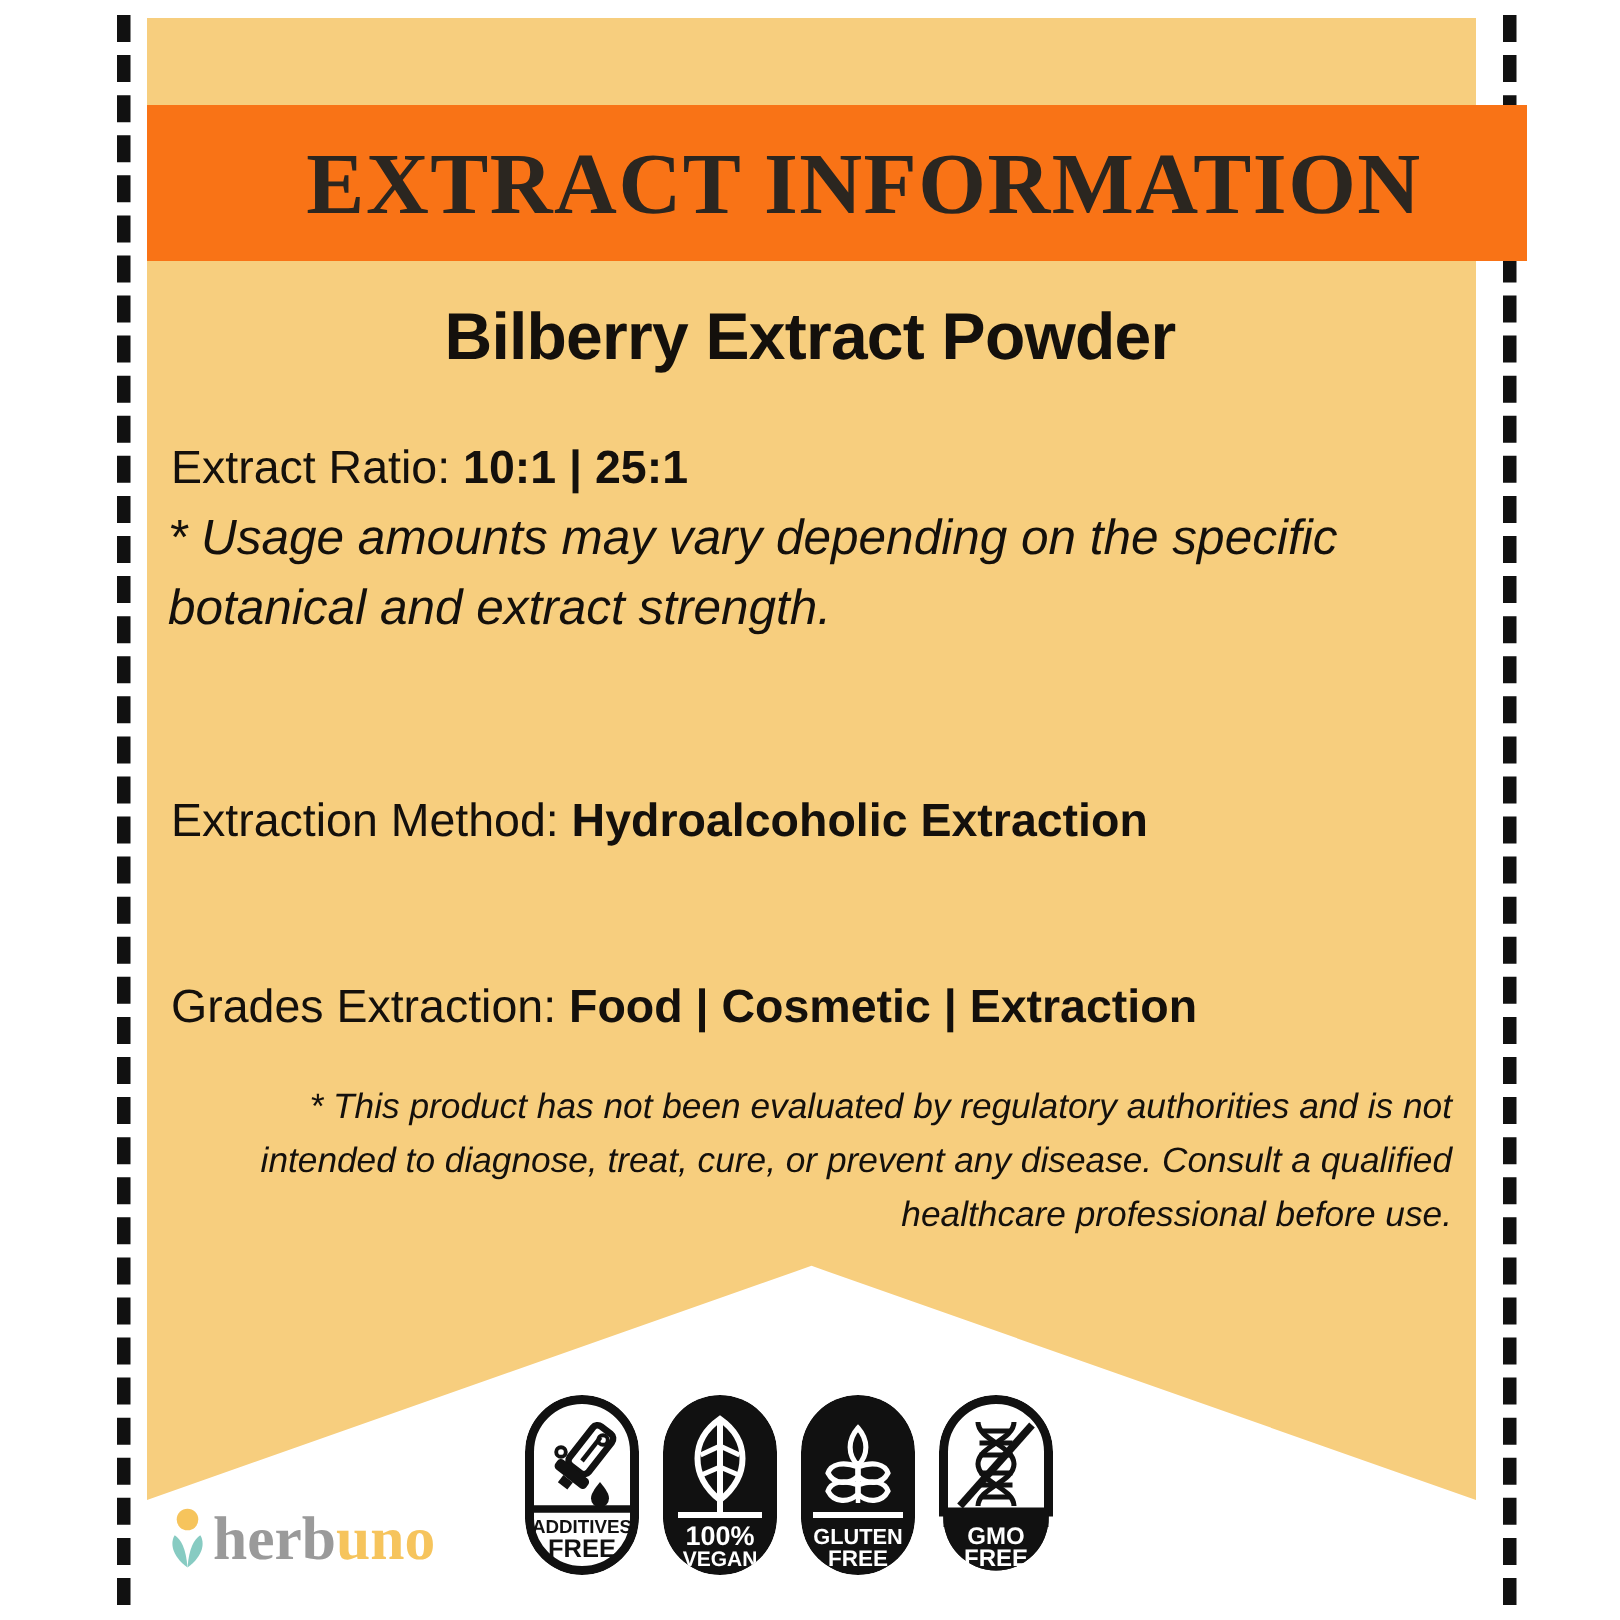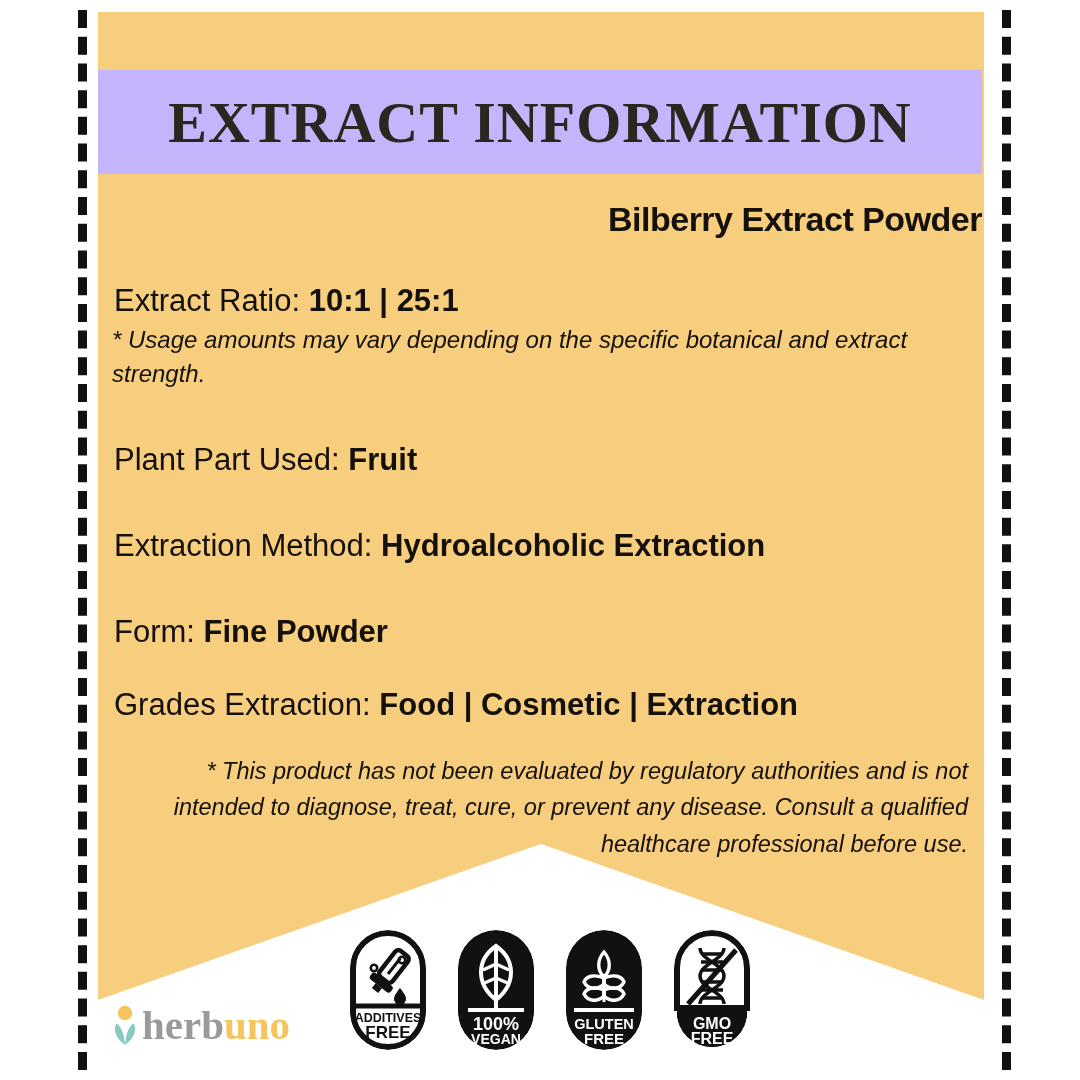--- a/index.html
+++ b/index.html
@@ -23,56 +23,56 @@
   .panel{
     position:absolute;left:98px;top:12px;width:886px;height:988px;
     background:#F7CE7E;
     -webkit-clip-path:polygon(0 0,100% 0,100% 100%,50% 84.2%,0 100%);
     clip-path:polygon(0 0,100% 0,100% 100%,50% 84.2%,0 100%);
   }
 
   
   .header-band{
     position:absolute;left:98px;top:70px;width:884px;height:104px;
-    background:#c4b5fd;
-    display:flex;align-items:center;justify-content:center;
+    background:#f97316;
+    display:flex;align-items:center;justify-content:center;padding-left:36px;
   }
   .header-title{
     font-family:"Liberation Serif", serif;
     font-weight:700;
     font-size:58px;
     letter-spacing:1px;
     color:#2B2620;
     white-space:nowrap;
   }
 
   
   .content{position:absolute;left:98px;top:180px;width:884px;}
   .product-title{
-    text-align:right;
+    text-align:center;
     font-family:"Liberation Sans", sans-serif;
     font-weight:700;
-    font-size:34px;
+    font-size:44px;
     color:#14100c;
     margin:20px 0 0 0;
     letter-spacing:-0.5px;
   }
 
   .spec{
     margin:0;padding:0 16px;
     font-size:31px;
     color:#14100c;
     line-height:1.15;
   }
   .spec .lab{font-weight:400;}
   .spec .val{font-weight:700;}
 
   .note{
     margin:4px 0 0 0;padding:0 14px;
-    font-size:24px;font-style:italic;
+    font-size:33px;font-style:italic;
     color:#14100c;line-height:1.45;
     max-width:830px;
   }
 
   .gap-a{height:44px;}
   .gap-b{height:50px;}
   .gap-c{height:50px;}
   .gap-d{height:50px;}
   .gap-e{height:38px;}
 
@@ -93,21 +93,21 @@
   .logo{position:absolute;left:110px;top:82px;display:flex;align-items:center;}
   .logo-mark{position:relative;width:30px;height:42px;margin-right:2px;}
   .logo-text{
     font-family:"Liberation Serif", serif;
     font-weight:700;font-size:41px;line-height:1;
   }
   .logo-herb{color:#9a9a9a;}
   .logo-uno{color:#F6C45C;}
 
   
-  .badges{position:absolute;left:350px;top:8px;display:flex;gap:32px;text-align:center;}
+  .badges{position:absolute;left:350px;top:8px;display:flex;gap:16px;text-align:center;}
   .badge{
     position:relative;width:76px;height:120px;border-radius:38px;
     overflow:hidden;
   }
   .badge svg{display:block;width:76px;height:120px;}
 </style>
 </head>
 <body>
 
 <div id="card">
@@ -128,35 +128,29 @@
     <div class="gap-a"></div>
 
     <p class="spec">
       <span class="lab">Extract Ratio: </span><span class="val">10:1 | 25:1</span>
     </p>
 
     <p class="note">* Usage amounts may vary depending on the specific botanical and extract strength.</p>
 
     <div class="gap-b"></div>
 
-    <p class="spec">
-      <span class="lab">Plant Part Used: </span><span class="val">Fruit</span>
-    </p>
 
     <div class="gap-c"></div>
 
     <p class="spec">
       <span class="lab">Extraction Method: </span><span class="val">Hydroalcoholic Extraction</span>
     </p>
 
     <div class="gap-d"></div>
 
-    <p class="spec">
-      <span class="lab">Form: </span><span class="val">Fine Powder</span>
-    </p>
 
     <div class="gap-e"></div>
 
     <p class="spec">
       <span class="lab">Grades Extraction: </span><span class="val">Food | Cosmetic | Extraction</span>
     </p>
 
     <div style="height:30px"></div>
 
     <p class="disclaimer">* This product has not been evaluated by regulatory authorities and is not intended to diagnose, treat, cure, or prevent any disease. Consult a qualified healthcare professional before use.</p>

